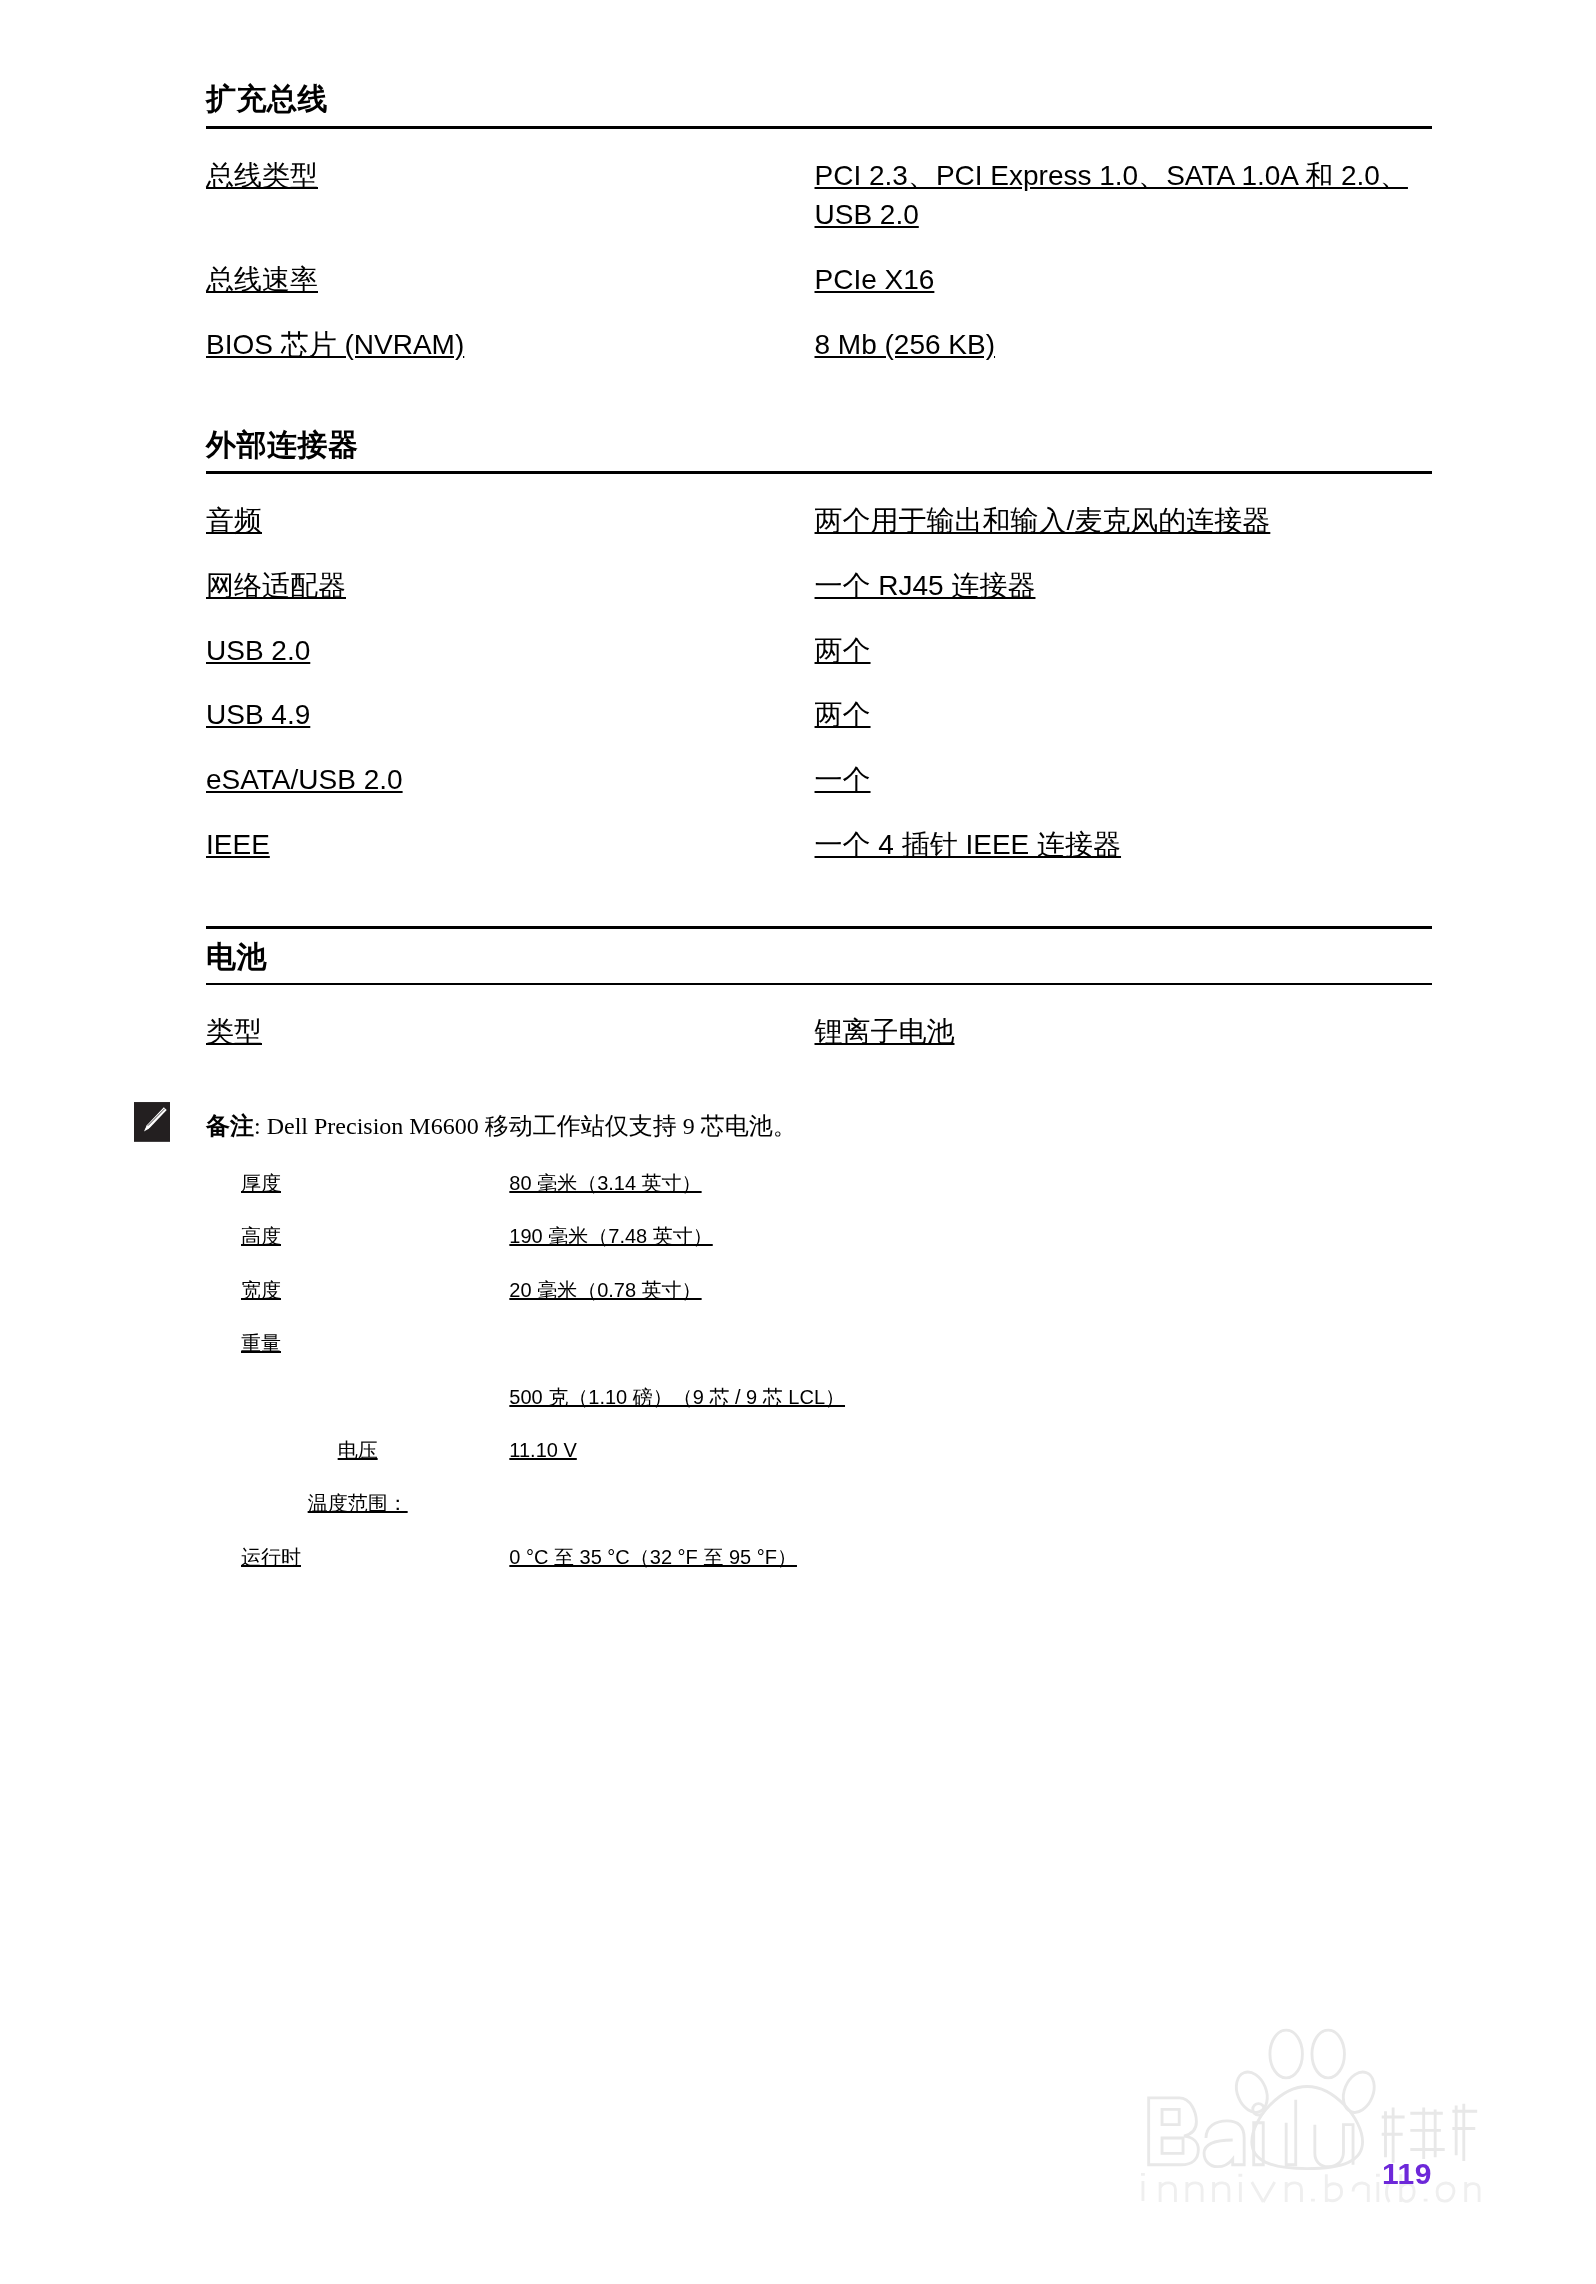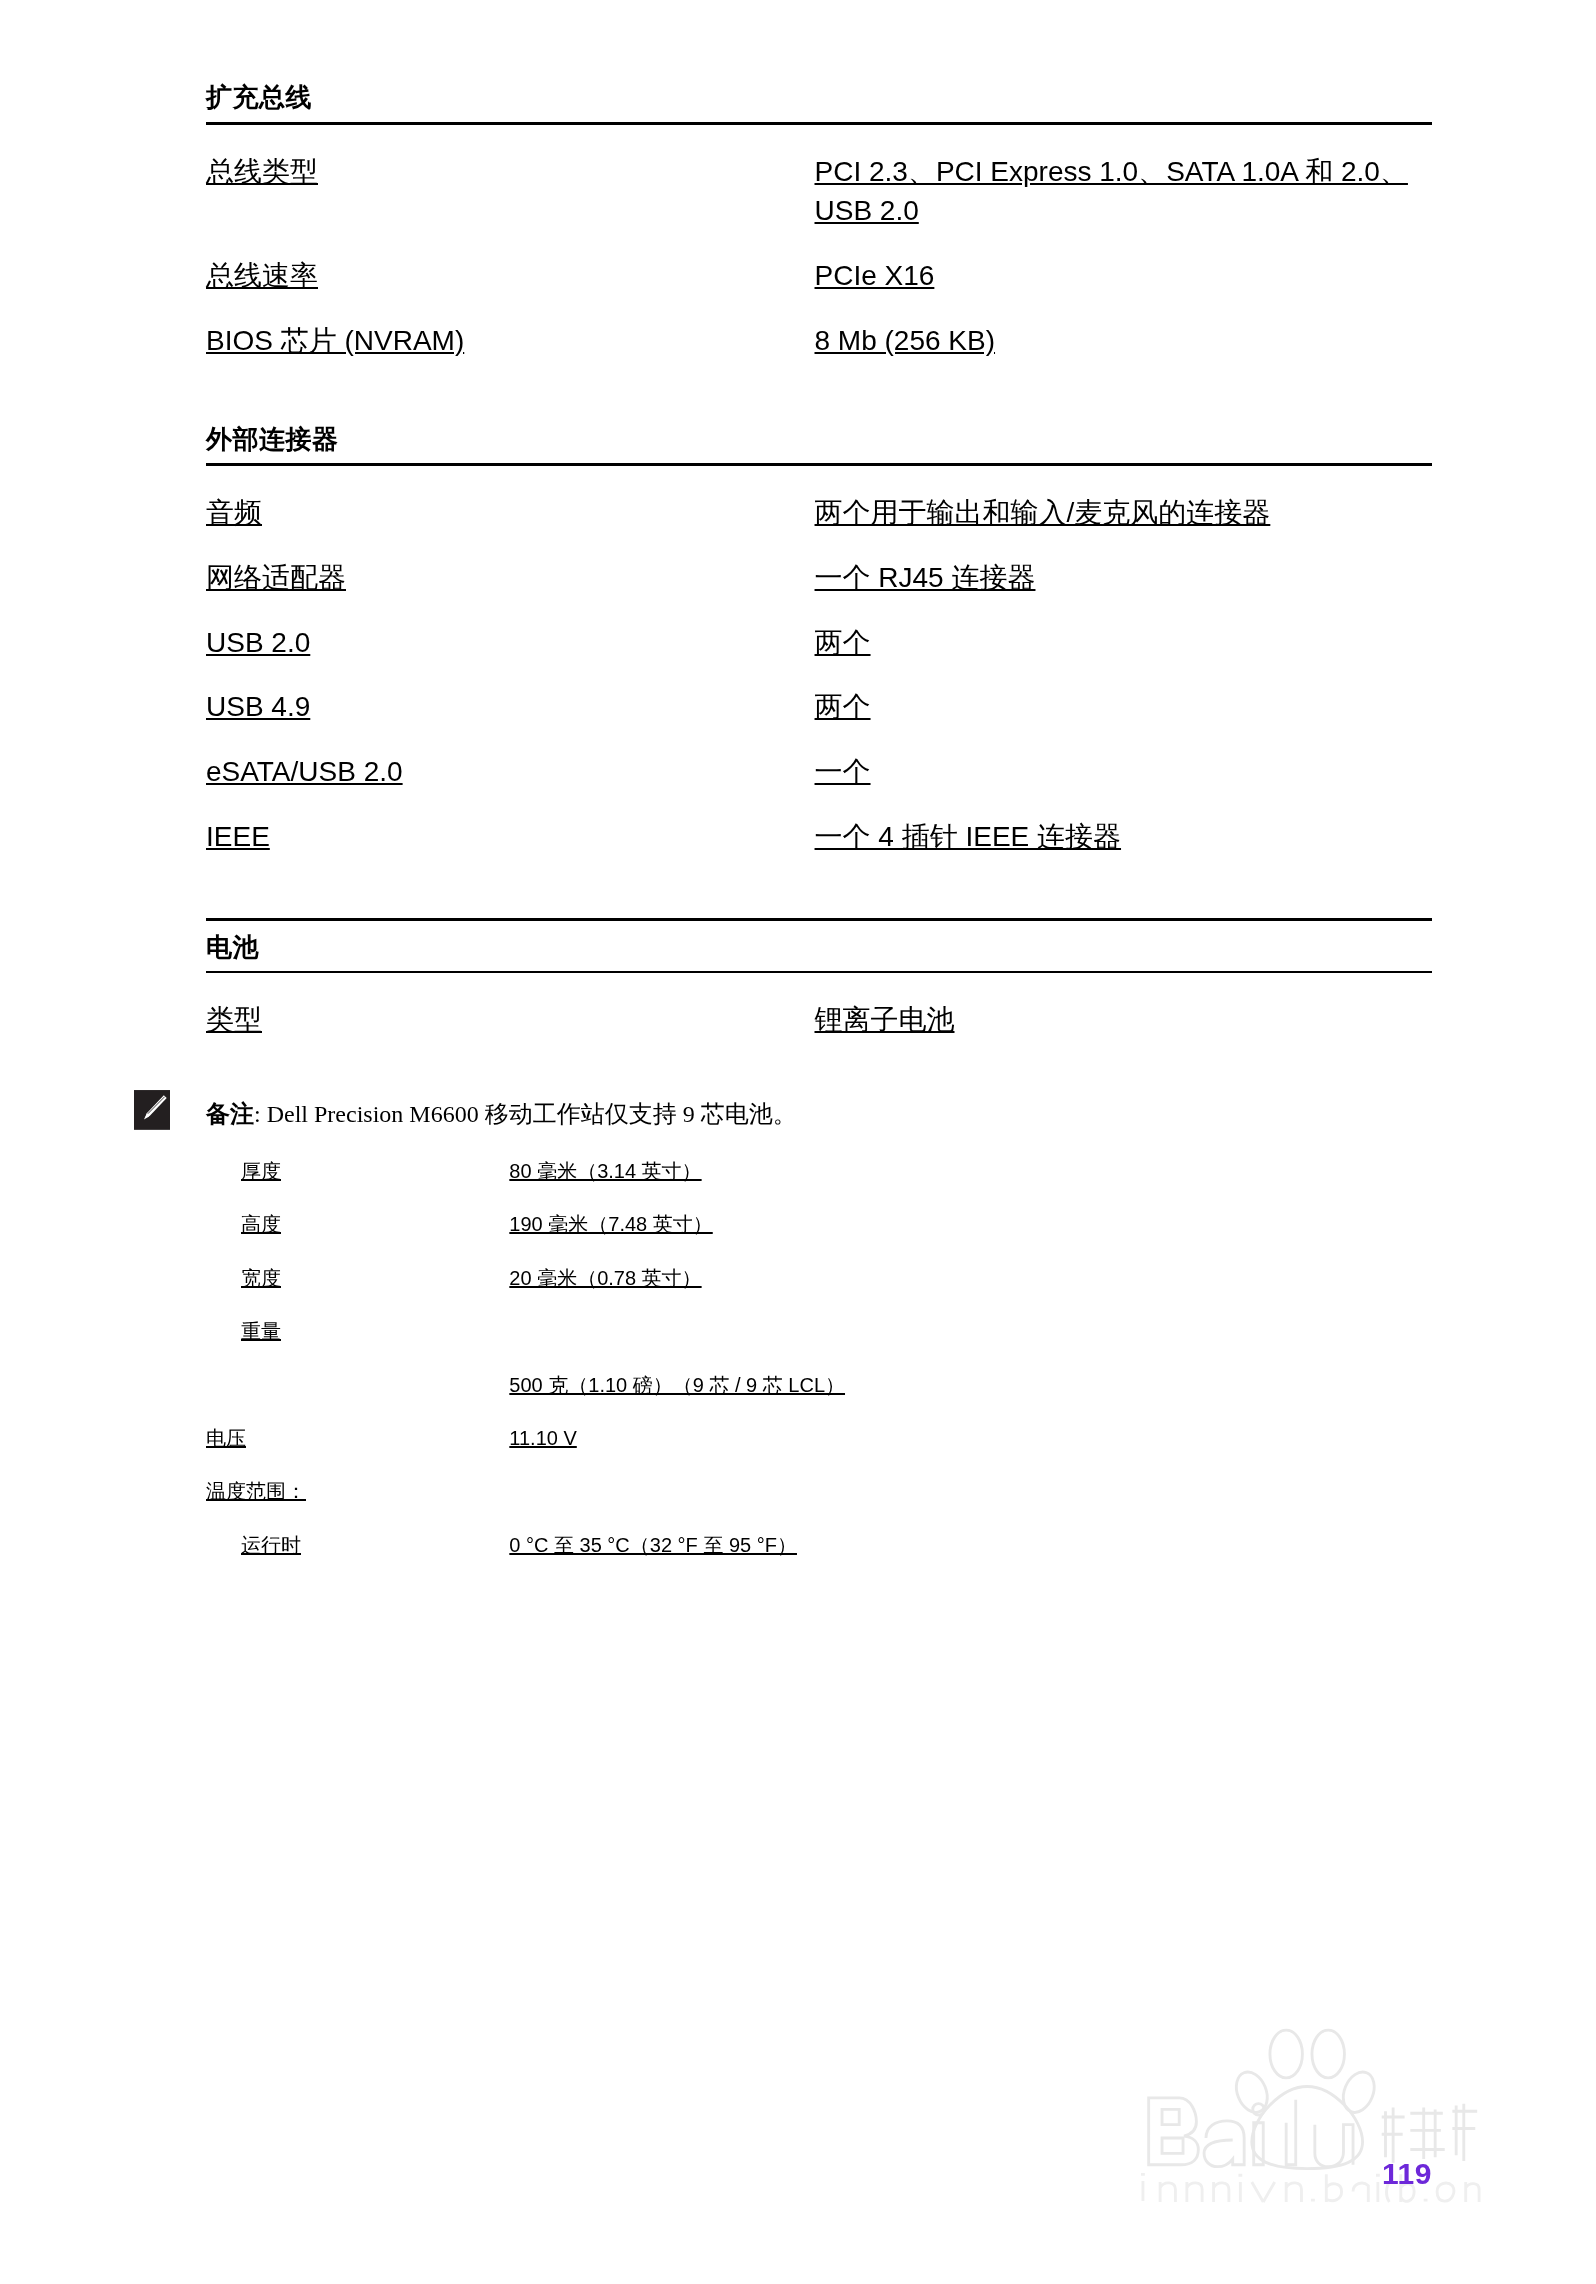--- a/index.html
+++ b/index.html
@@ -24,21 +24,21 @@
   
   .content {
     position: absolute;
     left: 206px;
     top: 0;
     width: 1226px;
   }
 
   
   .section-head {
-    font-size: 26px;
+    font-size: 30px;
     font-weight: bold;
     letter-spacing: 0.5px;
     line-height: 1;
     padding-bottom: 11.5px;
   }
   .rule {
     border: 0;
     border-top: 3.8px solid #000000;
     margin: 0;
     width: 100%;
@@ -90,20 +90,21 @@
   }
   td.sub-label {
     width: 275px;
     padding-left: 35px !important;
   }
   td.sub-value {
     width: 951px;
   }
   td.sub-label-plain {
     width: 275px;
+    text-align: center;
   }
 
   
   .battery-type-value {
     padding-left: 148px;
   }
 
   
   .note {
     display: flex;

